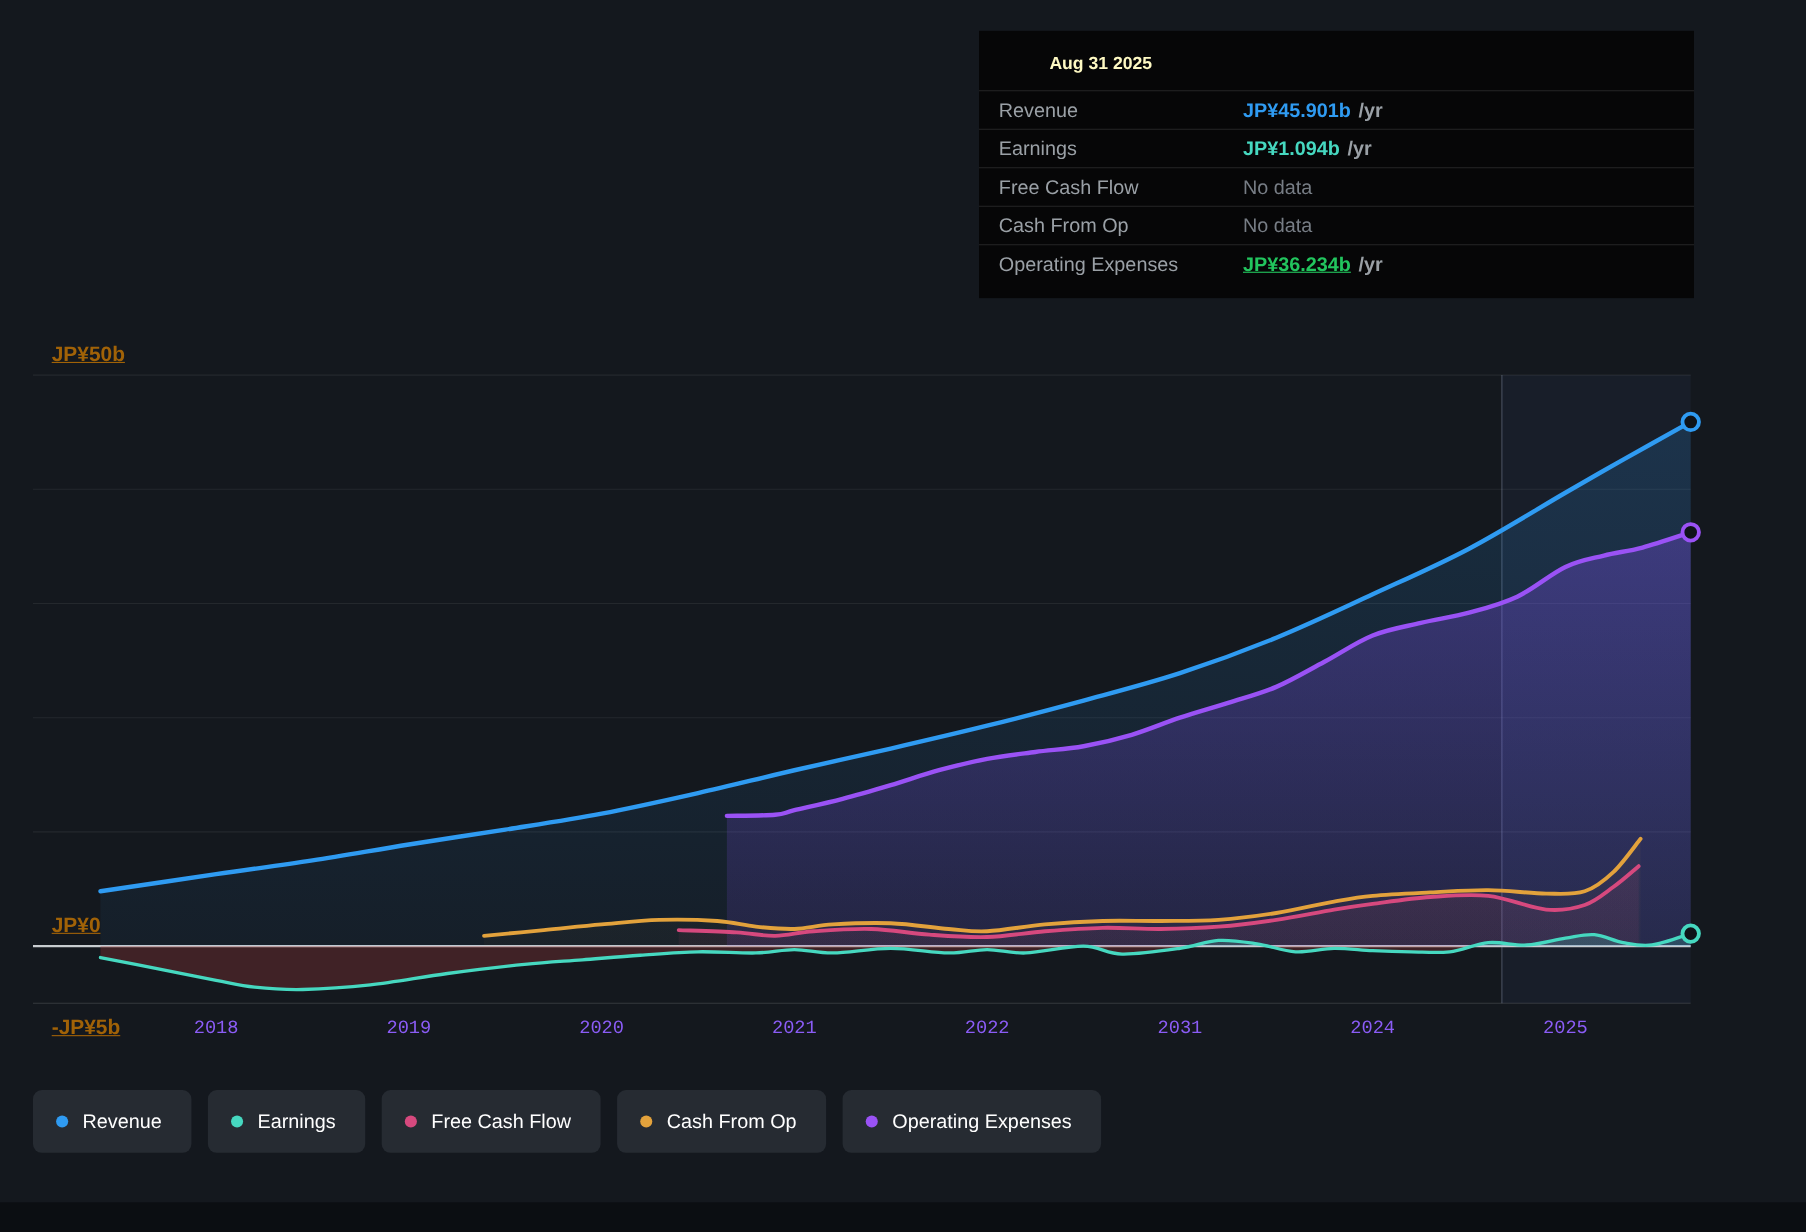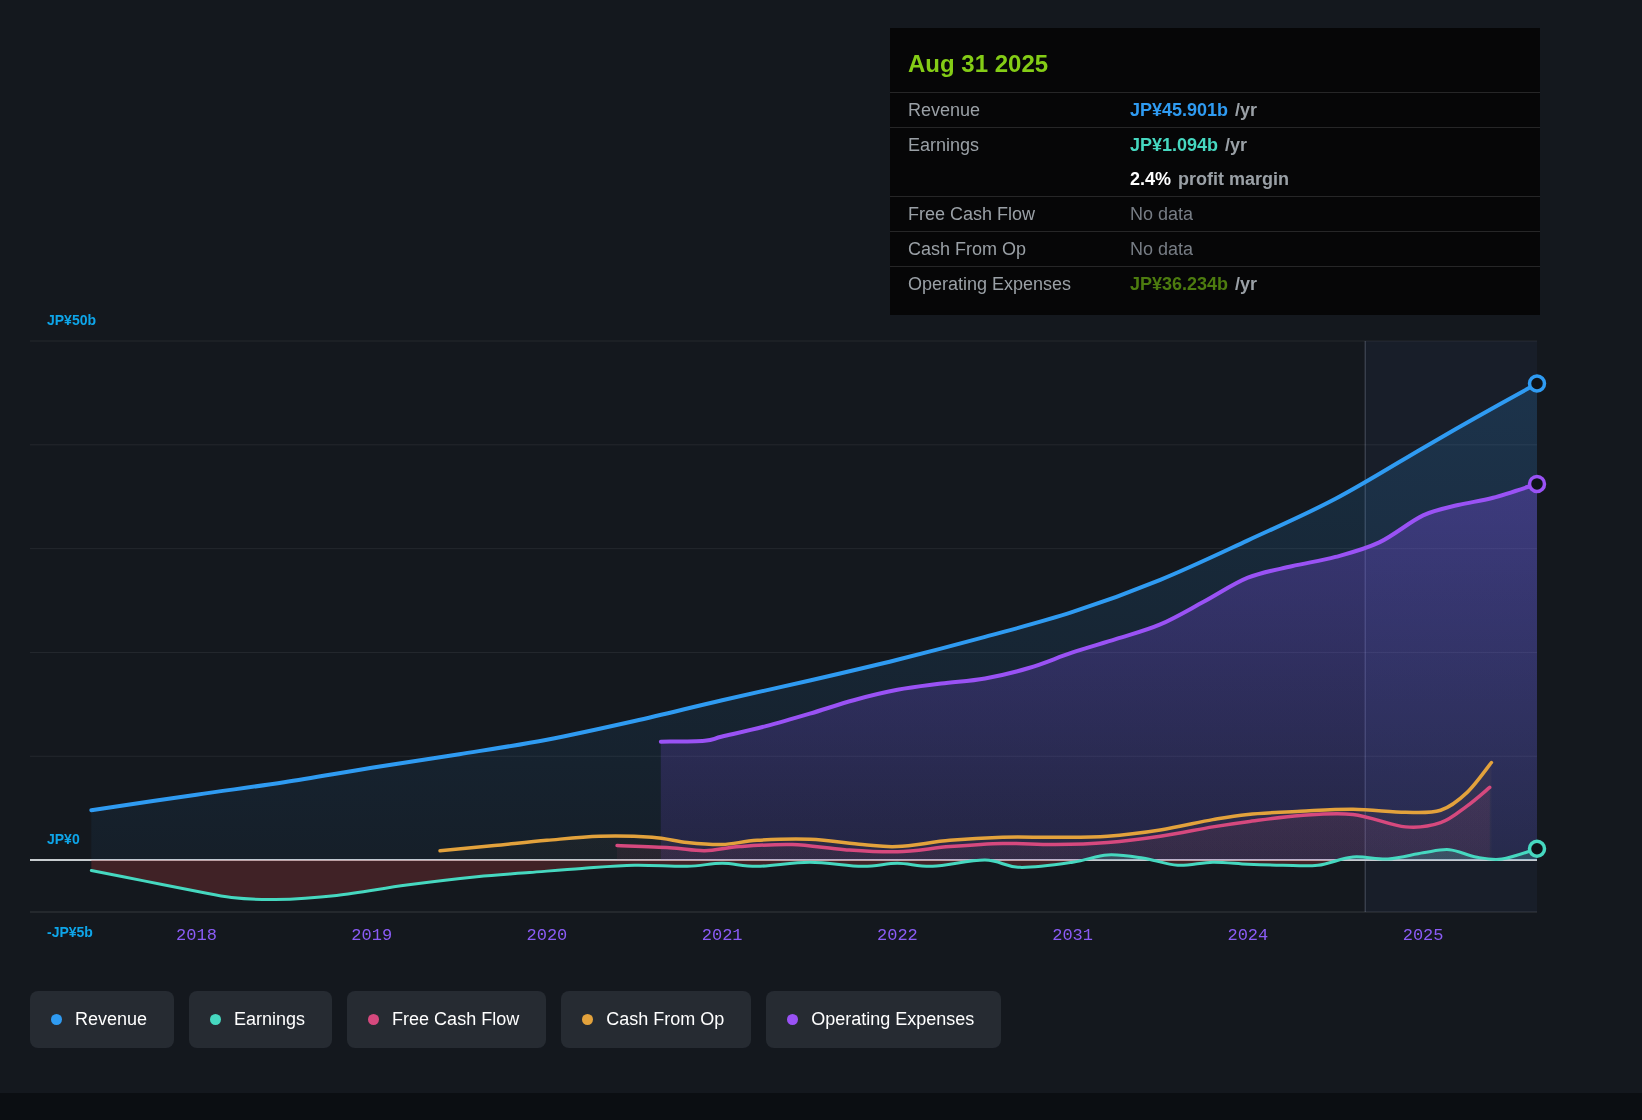--- a/index.html
+++ b/index.html
@@ -1,23 +1,23 @@
 <!DOCTYPE html>
 <html><head>
 <meta charset="utf-8">
 <style>
   html,body{margin:0;padding:0;}
   body{width:1642px;height:1120px;background:#14181e;overflow:hidden;font-family:"Liberation Sans",sans-serif;}
   .page{position:relative;width:1642px;height:1120px;}
   #plot{position:absolute;left:0;top:0;}
-  .ylabel{position:absolute;left:47px;color:#0ea5e9;font-size:14px;font-weight:700;white-space:nowrap;}
+  .ylabel{position:absolute;left:47px;color:#a16207;font-size:19px;font-weight:700;white-space:nowrap;text-decoration:underline;}
   .xlabel{position:absolute;top:926px;transform:translateX(-50%);color:#8b5cf6;font-size:17px;font-family:Liberation Mono, monospace;}
   
   .tooltip{position:absolute;left:890px;top:28px;width:650px;background:#060607;box-sizing:border-box;padding:12px 0 14px;z-index:5;}
-  .tt-title{font-size:24px;font-weight:700;color:#84cc16;padding:10px 18px 14px;}
+  .tt-title{font-size:16px;font-weight:700;color:#fef9c3;padding:10px 18px 14px;margin-left:46px;}
   .tt-row{display:flex;align-items:center;min-height:34px;padding:0 18px;border-top:1px solid rgba(255,255,255,0.13);}
   .tt-row.no-border{border-top:none;}
   .tt-label{flex:0 0 222px;color:#9aa0a6;font-size:18px;}
   .tt-value{display:flex;align-items:baseline;}
   .tt-value b{font-size:18px;font-weight:700;}
   .tt-suffix{color:#9aa0a6;font-size:18px;font-weight:700;margin-left:7px;}
   .tt-row.nodata b{font-weight:400;}
   
   .legend{position:absolute;left:30px;top:991px;display:flex;gap:15px;}
   .pill{display:flex;align-items:center;gap:13px;height:57px;padding:0 27px 0 21px;background:#262b32;border-radius:8px;color:#ffffff;font-size:18px;cursor:pointer;white-space:nowrap;}
@@ -107,48 +107,41 @@
     </div>
 
     <div class="tt-row">
       <span class="tt-label">Earnings</span>
       <span class="tt-value">
           <b style="color: rgb(70, 216, 192); text-align: right;">JP¥1.094b</b>
           <span class="tt-suffix">/yr</span>
         </span>
     </div>
 
-    <div class="tt-row no-border">
-      <span class="tt-label"></span>
-      <span class="tt-value">
-          <b style="color: rgb(255, 255, 255);">2.4%</b>
-          <span class="tt-suffix">profit margin</span>
-        </span>
-    </div>
 
     <div class="tt-row nodata">
       <span class="tt-label">Free Cash Flow</span>
       <span class="tt-value">
           <b style="color: rgb(119, 125, 133);">No data</b>
           <span class="tt-suffix"></span>
         </span>
     </div>
 
     <div class="tt-row nodata">
       <span class="tt-label">Cash From Op</span>
       <span class="tt-value">
           <b style="color: rgb(119, 125, 133);">No data</b>
           <span class="tt-suffix"></span>
         </span>
     </div>
 
     <div class="tt-row">
       <span class="tt-label">Operating Expenses</span>
       <span class="tt-value">
-          <b style="color: #4d7c0f;">JP¥36.234b</b>
+          <b style="color: #22c55e; text-decoration: underline;">JP¥36.234b</b>
           <span class="tt-suffix">/yr</span>
         </span>
     </div>
   </div>
 
   <div class="legend">
     <div class="pill">
       <span class="dot" style="background: rgb(47, 155, 242);"></span>
       <span>Revenue</span>
     </div>

